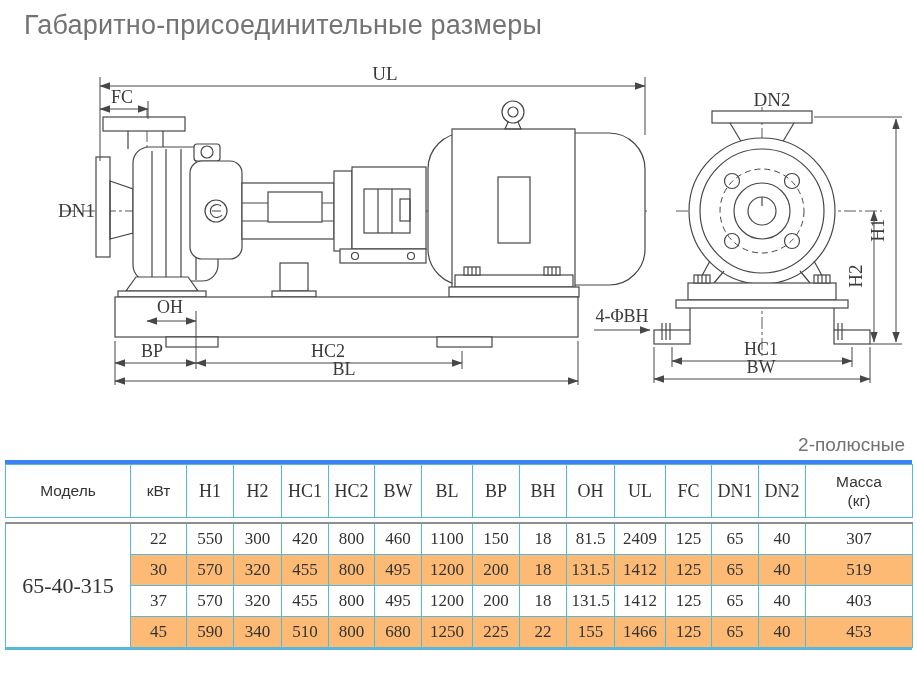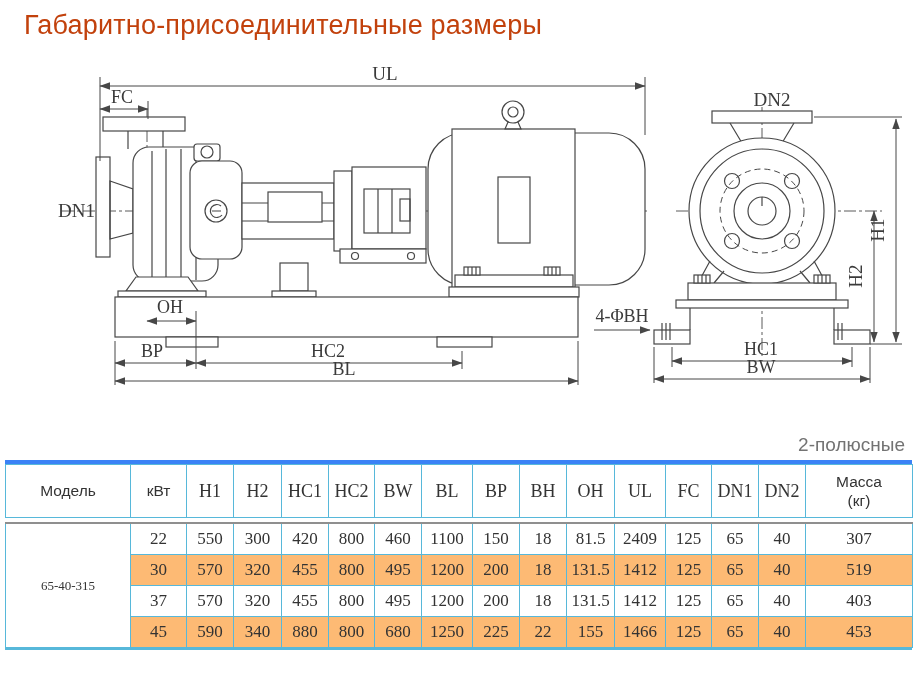--- a/index.html
+++ b/index.html
@@ -1,30 +1,30 @@
 <!DOCTYPE html>
 <html><head>
 <meta charset="utf-8">
 <style>
   html,body{margin:0;padding:0;background:#fff;}
   body{width:917px;height:690px;overflow:hidden;font-family:"Liberation Sans",sans-serif;}
   .page{position:relative;width:917px;height:690px;background:#fff;}
-  .title{margin:8px 0 0 24px;font-size:27px;line-height:34px;color:#c2410c;font-weight:400;letter-spacing:.2px;}
+  .title{margin:8px 0 0 24px;font-size:27px;line-height:34px;color:#737373;font-weight:400;letter-spacing:.2px;}
   .drawing{display:block;margin-top:12px;}
   .pole-label{width:905px;text-align:right;font-size:19px;color:#737373;margin:2px 0 4px 0;}
   .tbl-wrap{margin:0 5px;border-top:4px solid #3b82f6;border-bottom:2px solid #57b8da;}
   table{width:100%;border-collapse:collapse;table-layout:fixed;}
   td,th{border:1px solid #57b8da;text-align:center;vertical-align:middle;padding:0;color:#333;}
   thead th{height:52px;font-weight:400;}
   th.sans{font-family:"Liberation Sans",sans-serif;font-size:15.5px;}
   th.serif{font-family:"Liberation Serif",serif;font-size:18px;}
   tbody td{height:30px;font-family:"Liberation Serif",serif;font-size:17px;}
   tr.sep td{height:4px;border-left:none;border-right:none;border-top:1px solid #57b8da;border-bottom:2px solid #8f8f8f;background:#fff;}
   tr.shade td{background:#fdba74;}
-  td.model-cell{background:#fff !important;font-family:"Liberation Serif",serif;font-size:13px;}
+  td.model-cell{background:#fff !important;font-family:"Liberation Serif",serif;font-size:22px;}
   .mass-h{display:block;line-height:19px;}
   
   .ol{stroke:#474747;stroke-width:1.2;fill:none;}
   .olw{stroke:#474747;stroke-width:1.2;fill:#fff;}
   .dim{stroke:#474747;stroke-width:1;fill:none;}
   .cl{stroke:#474747;stroke-width:.9;fill:none;stroke-dasharray:12 3 3 3;}
   .dsh{stroke:#474747;stroke-width:1;fill:none;stroke-dasharray:6 4;}
   .dimtext{font-family:"Liberation Serif",serif;font-size:18px;fill:#3b3b3b;}
   .dimtext.big{font-size:19px;}
 </style>
@@ -281,21 +281,21 @@
         <td>1412</td>
         <td>125</td>
         <td>65</td>
         <td>40</td>
         <td>403</td>
       </tr>
       <tr class="shade">
         <td>45</td>
         <td>590</td>
         <td>340</td>
-        <td>880</td>
+        <td>510</td>
         <td>800</td>
         <td>680</td>
         <td>1250</td>
         <td>225</td>
         <td>22</td>
         <td>155</td>
         <td>1466</td>
         <td>125</td>
         <td>65</td>
         <td>40</td>

